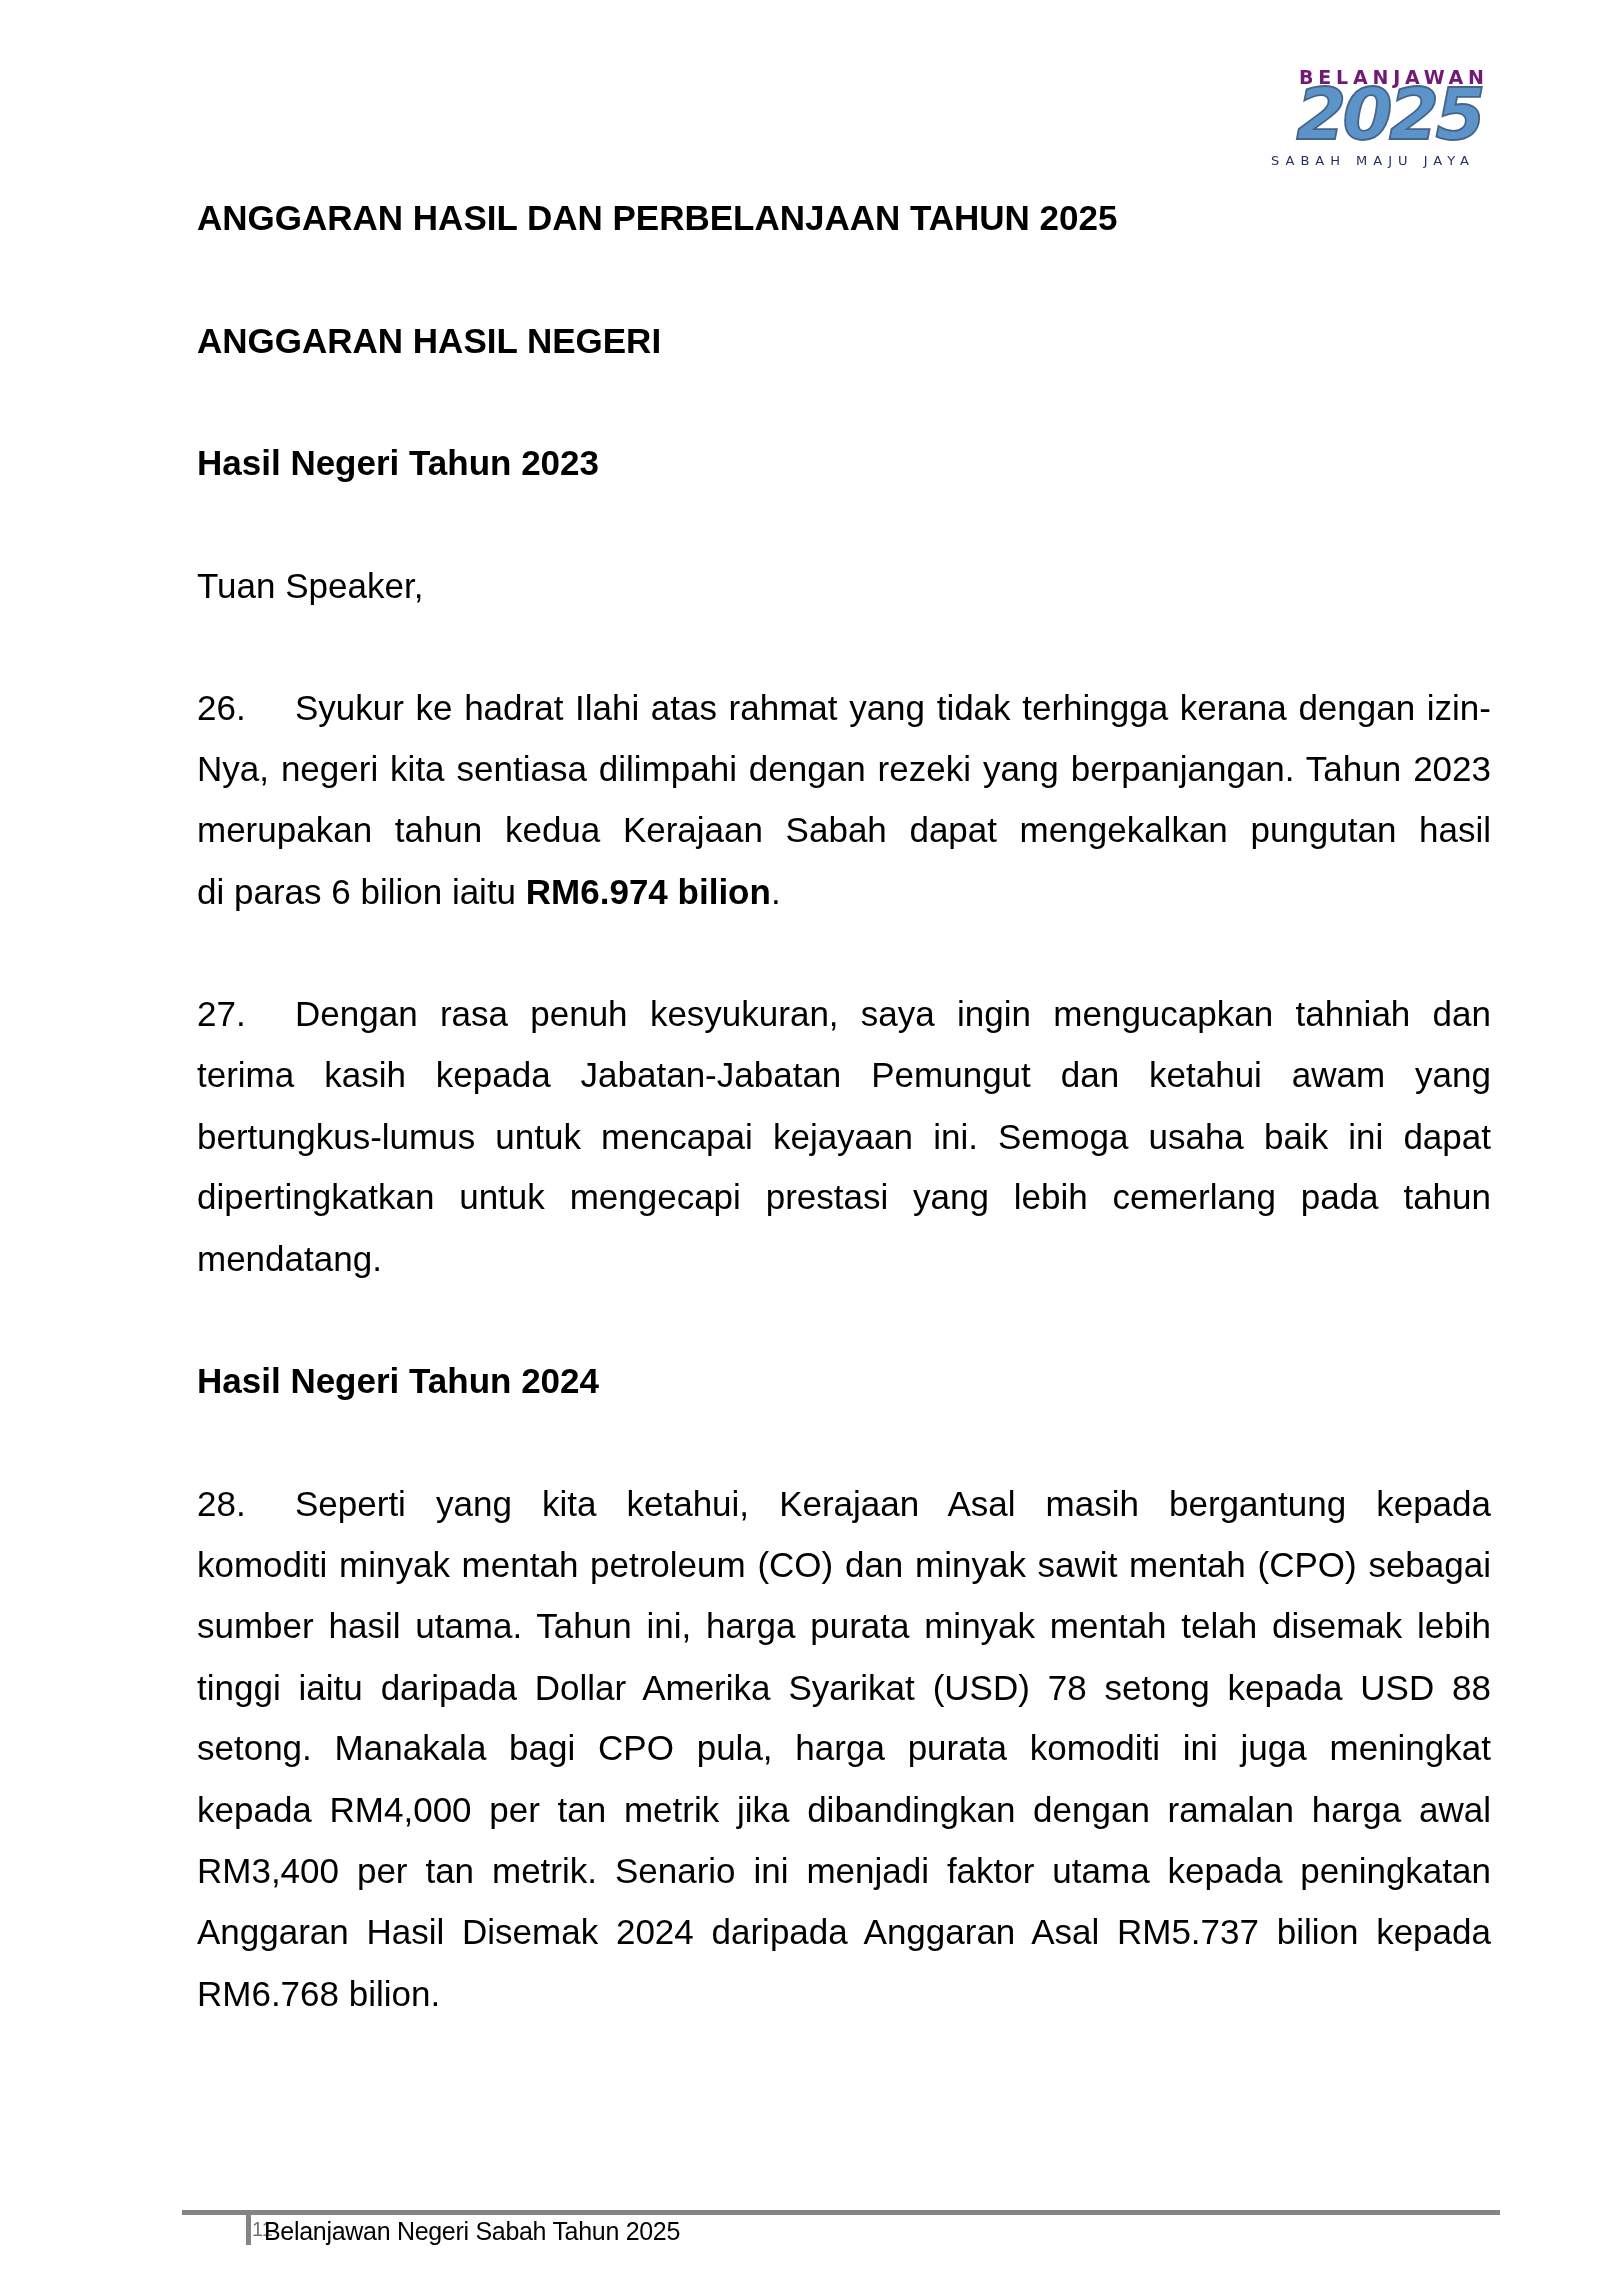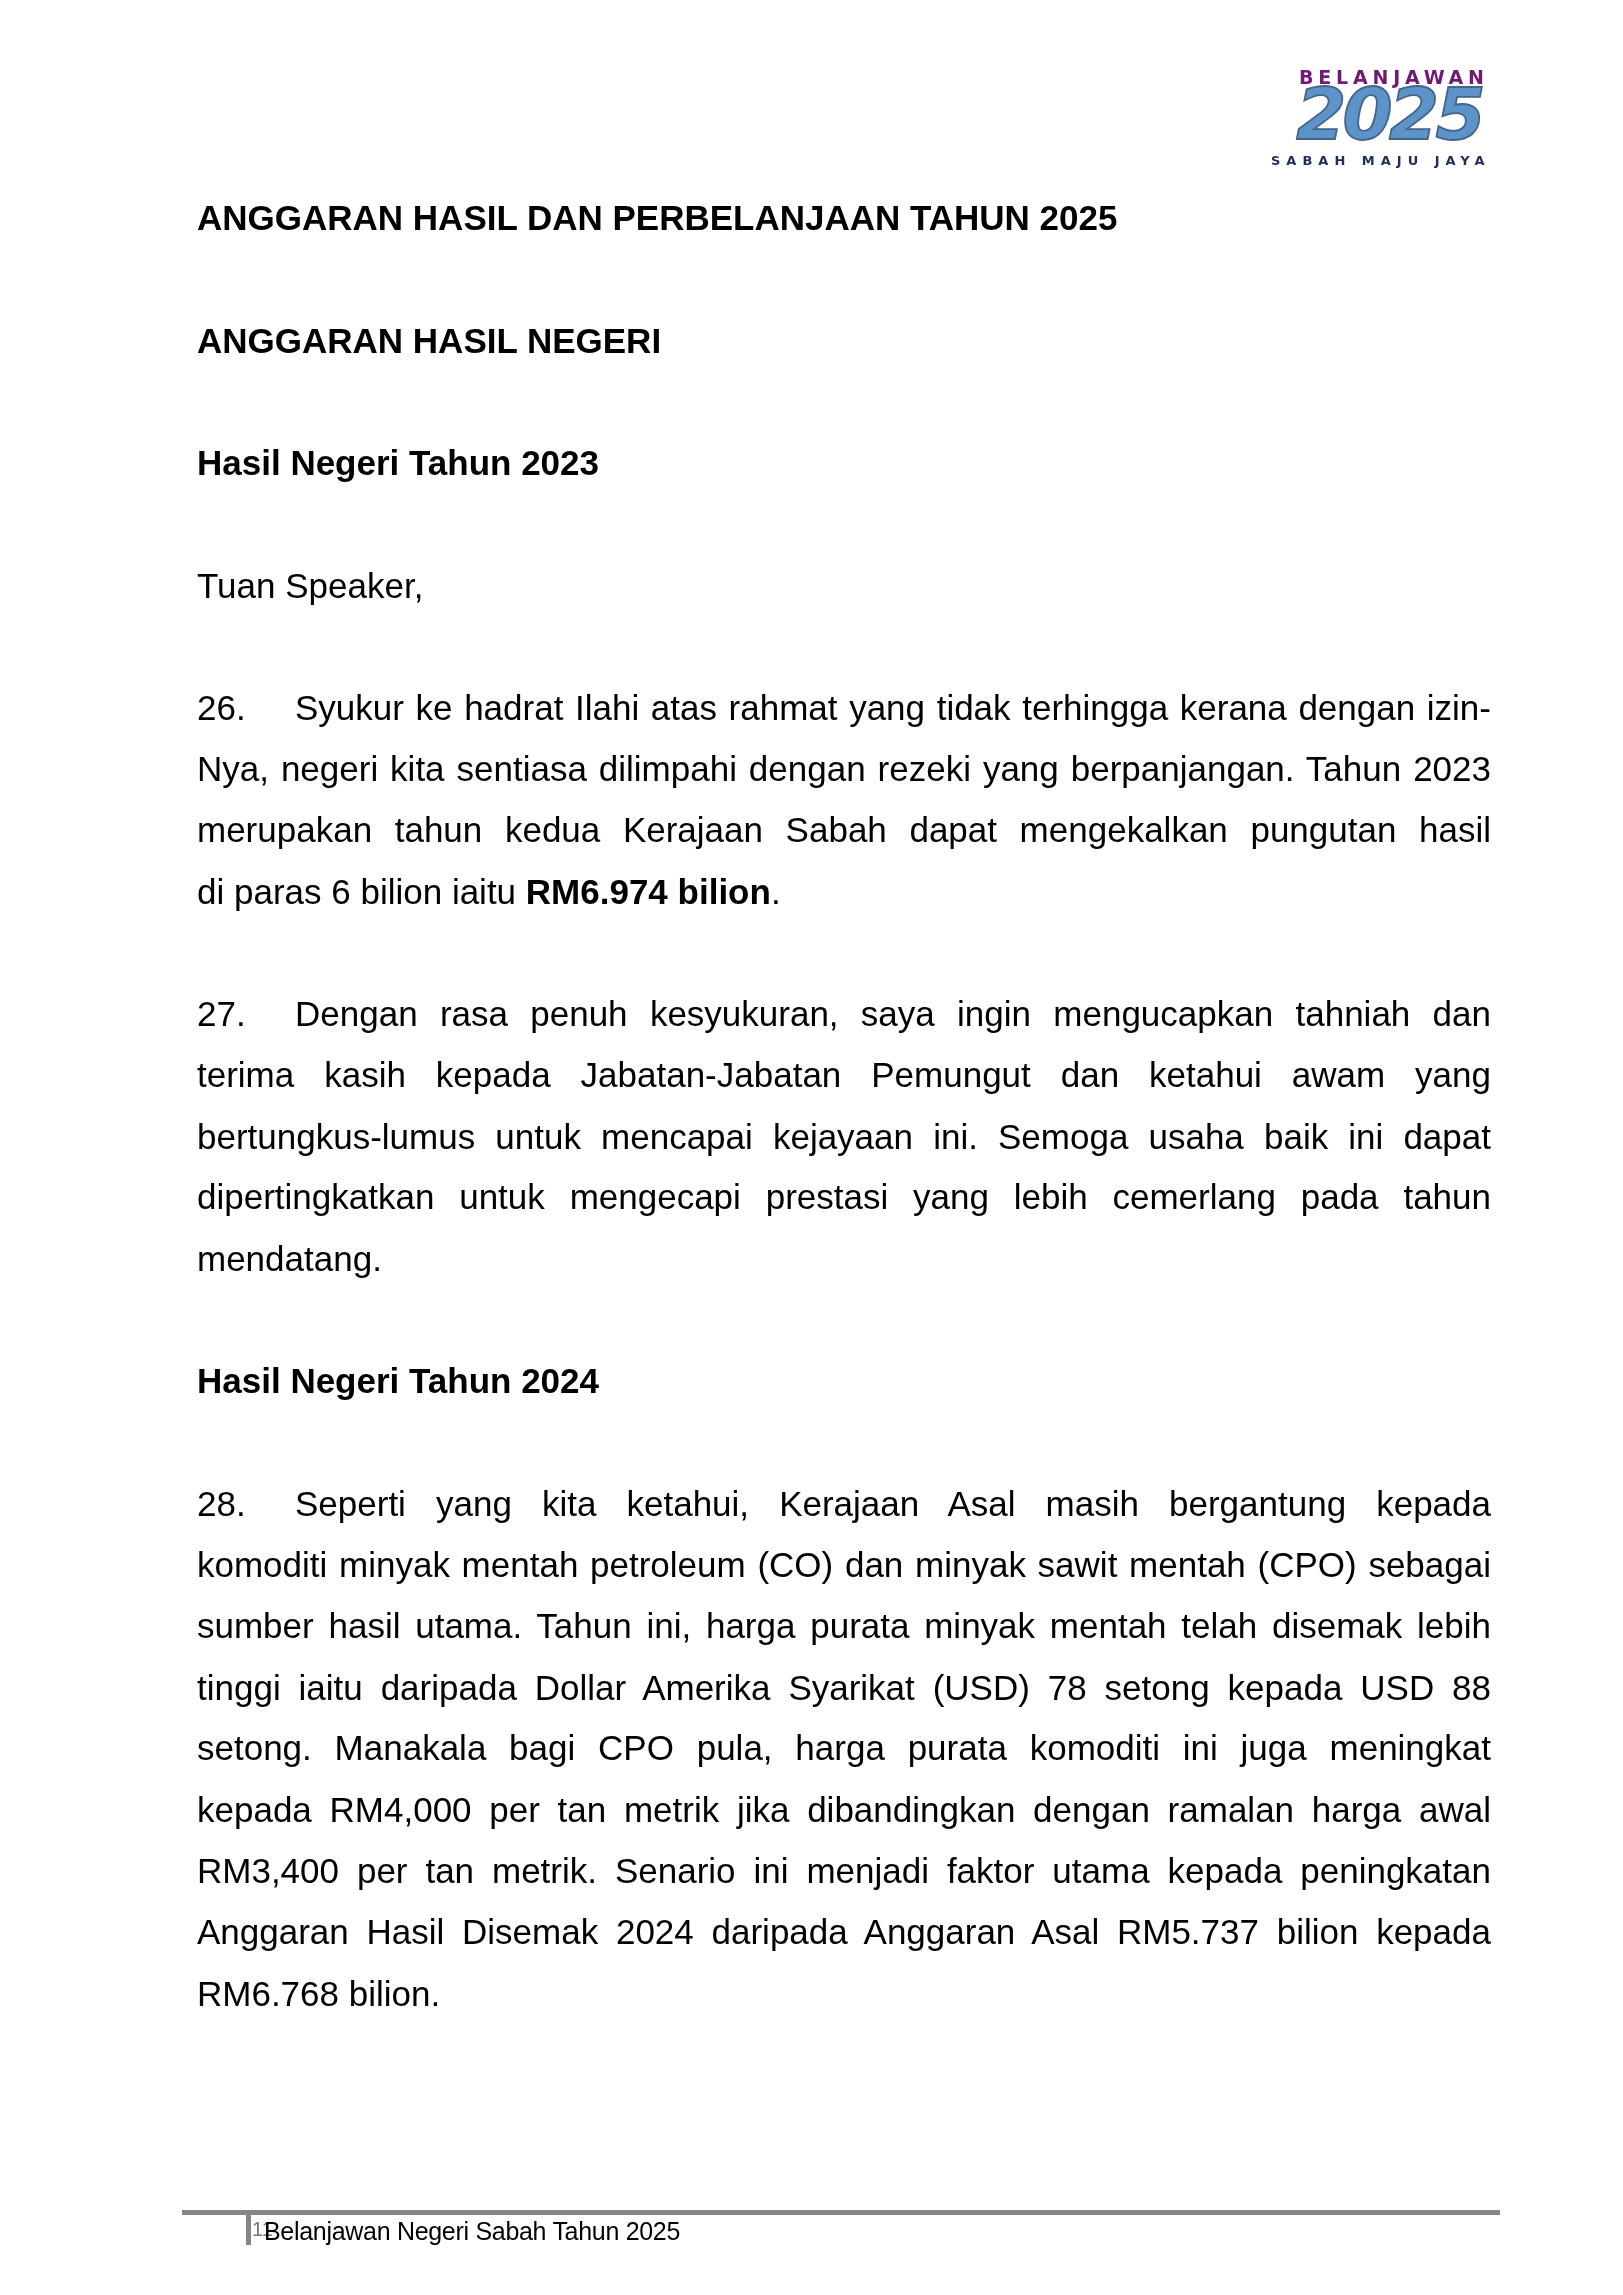--- a/index.html
+++ b/index.html
@@ -6,21 +6,21 @@
   body { width: 1624px; height: 2296px; position: relative; overflow: hidden;
          font-family: "Liberation Sans", sans-serif; color: #000; }
   .logo { position: absolute; left: 1251px; top: 57px; width: 261px; height: 119px; }
   .logo-top { position: absolute; left: 20px; top: 9.2px; width: 231px; font-family: "DejaVu Sans", sans-serif;
               font-weight: bold; font-size: 19px; letter-spacing: 4.8px; color: #701a75; white-space: nowrap; margin-left: 28px; }
   .logo-year { position: absolute; left: 37px; top: 24px; width: 202px; text-align: center;
                font-family: "DejaVu Sans", sans-serif; font-weight: bold; font-style: italic; font-size: 72px;
                letter-spacing: -3.7px; line-height: 66px; color: #5c93c8;
                -webkit-text-stroke: 1.8px #46638a; }
   .logo-bottom { position: absolute; left: 20px; top: 96px; width: 231px; font-family: "DejaVu Sans", sans-serif;
-                 font-weight: bold; font-size: 13px; letter-spacing: 6px; color: #1f2d5c; white-space: nowrap; }
+                 font-weight: normal; font-size: 13px; letter-spacing: 6px; color: #1f2d5c; white-space: nowrap; }
   .line { position: absolute; left: 197px; width: 1294px; font-size: 35px; line-height: 42px;
           white-space: nowrap; }
   .just { text-align: justify; text-align-last: justify; white-space: normal; }
   .bold { font-weight: bold; }
   .num { display: inline-block; width: 98px; text-align-last: left; }
   .footer-rule { position: absolute; left: 182px; top: 2210px; width: 1318px; height: 4.6px; background: #858585; }
   .footer-bar { position: absolute; left: 246px; top: 2210px; width: 4.6px; height: 35px; background: #858585; }
   .footer-num { position: absolute; left: 208px; top: 2218px; font-size: 20px; color: #737373; margin-left: 44px; }
   .footer-title { position: absolute; left: 264px; top: 2217px; font-size: 25px; font-weight: normal; letter-spacing: -0.3px; text-align: center; }
 </style>

